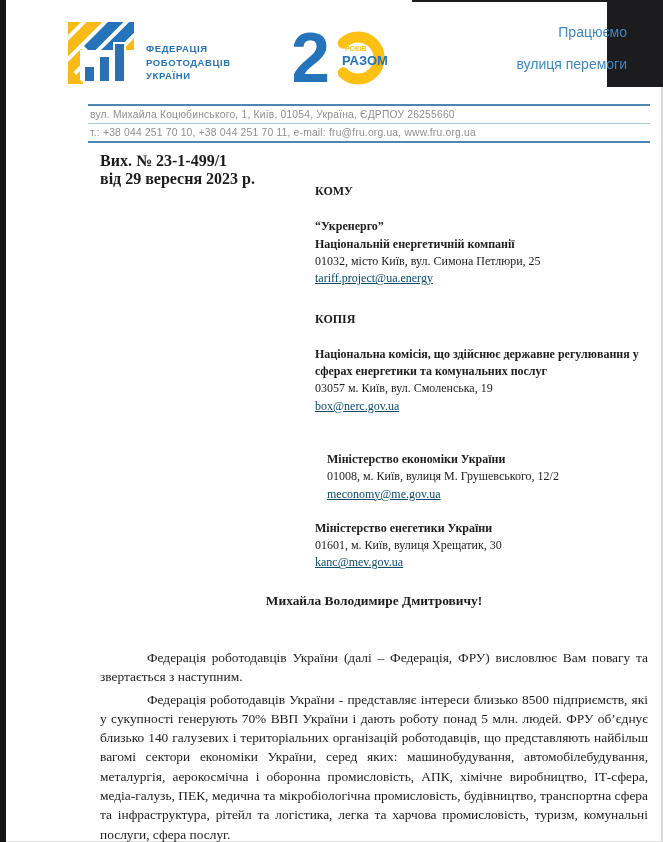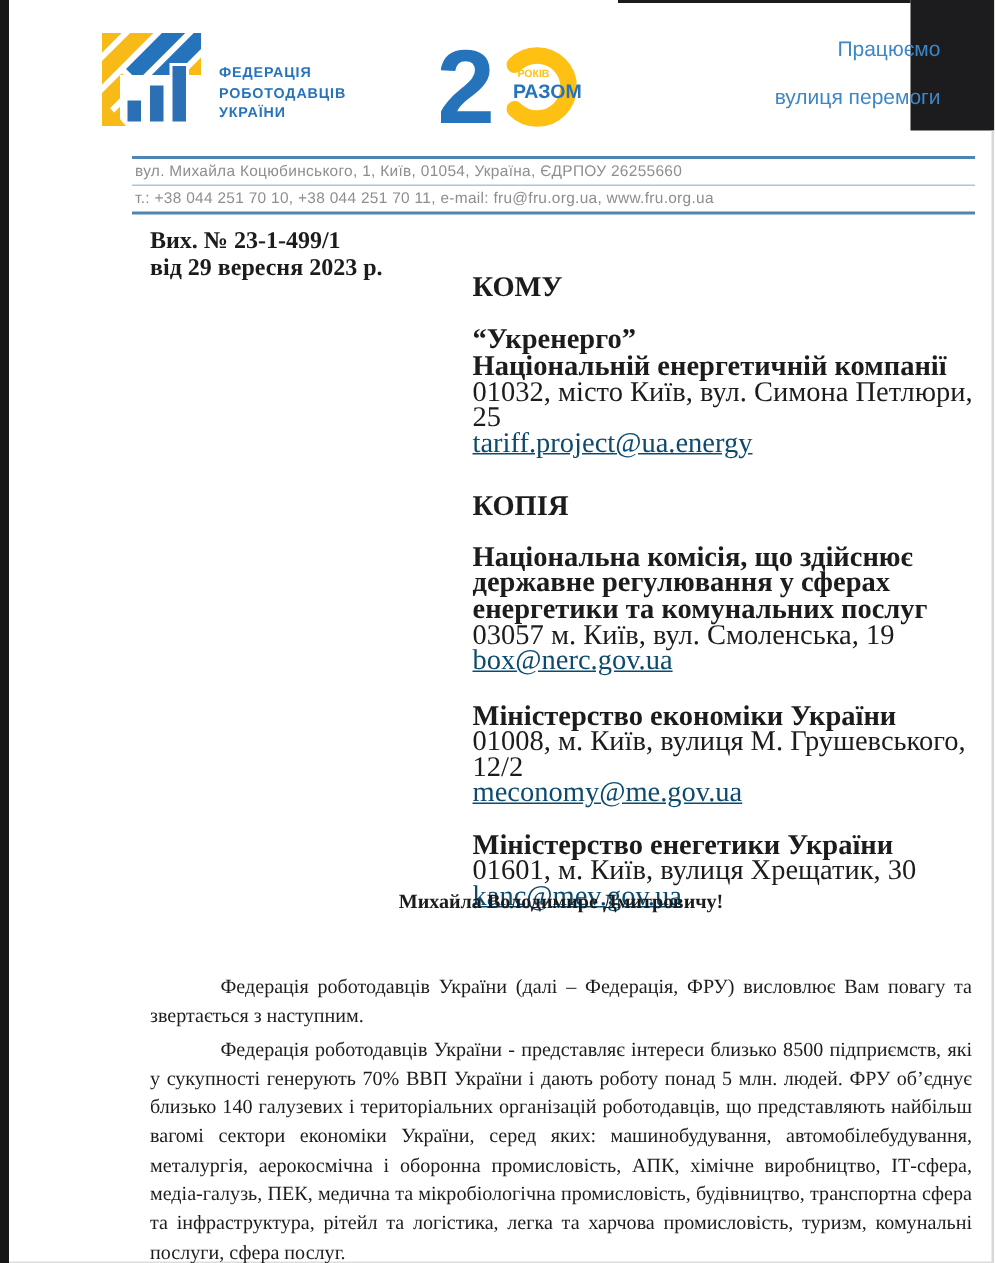--- a/index.html
+++ b/index.html
@@ -34,28 +34,28 @@
     font-family:"Liberation Sans", sans-serif; font-size:10.3px; color:#8e8e8e; letter-spacing:.2px;
   }
   .rule-strong { height:2px; background:#4d86b4; }
   .rule-light  { height:1px; background:#a9c6de; }
   .contact-row { padding:3px 2px 3px 2px; }
 
   
   .reference { position:absolute; left:100px; top:152px; font-weight:bold; font-size:16px; line-height:17.5px; }
 
   
-  .recipients { position:absolute; left:315px; top:183px; width:340px; font-size:19px; line-height:17.3px; }
+  .recipients { position:absolute; left:315px; top:183px; width:340px; font-size:12px; line-height:17.3px; }
   .recipients .label { font-weight:bold; }
   .lbl-to   { margin-bottom:18px; }
   .lbl-copy { margin-bottom:17px; }
   .rcpt .name { font-weight:bold; }
   .rcpt-main { margin-bottom:24px; }
-  .rcpt-nerc { margin-bottom:19px; }
-  .rcpt-econ { margin-bottom:17px; }
+  .rcpt-nerc { margin-bottom:36px; }
+  .rcpt-econ { margin-bottom:17px;margin-left:12px; }
   .email-link { color:#0c4a6e; text-decoration:underline; cursor:pointer; }
 
   
   .salutation {
     position:absolute; left:100px; top:593px; width:548px;
     text-align:center; font-weight:bold; font-size:13.4px;
   }
   .body-text {
     position:absolute; left:100px; top:648px; width:548px;
     font-size:13.4px; line-height:19.3px; text-align:justify;

